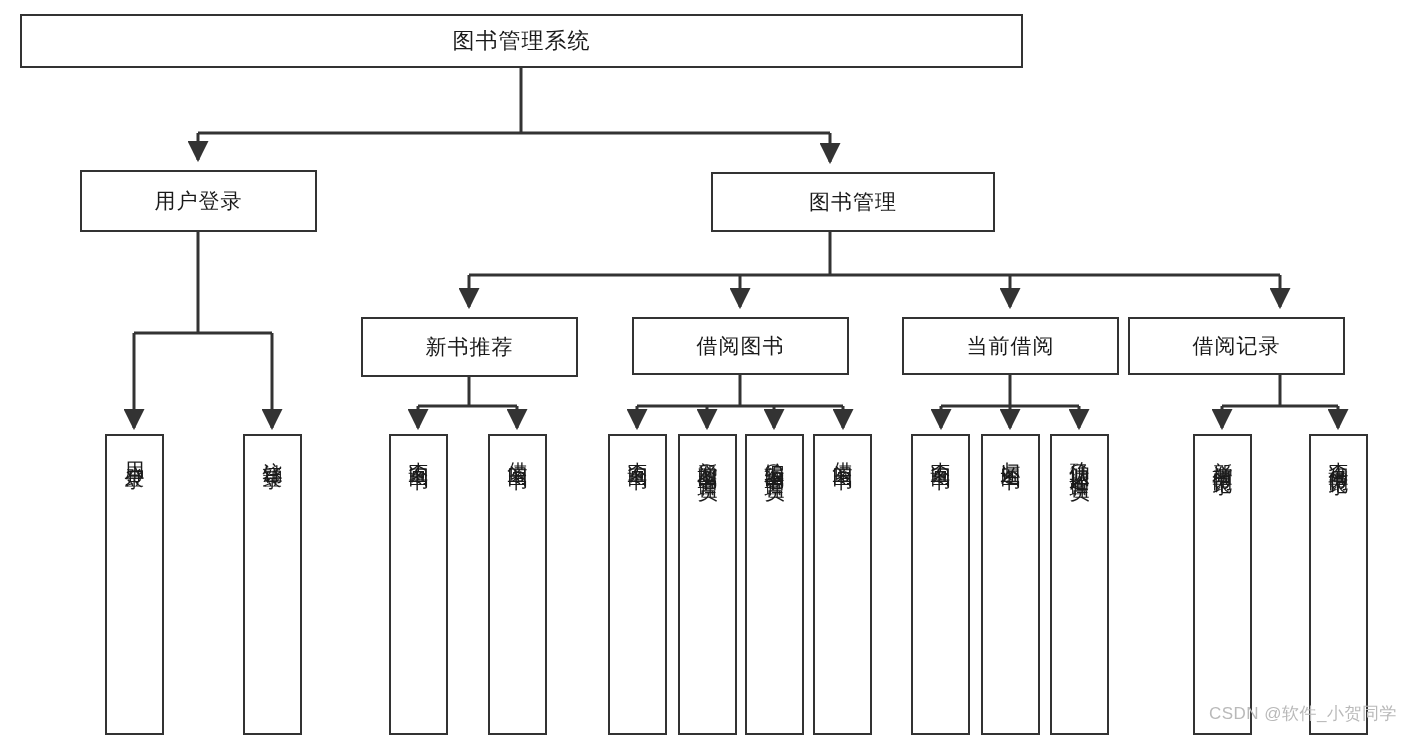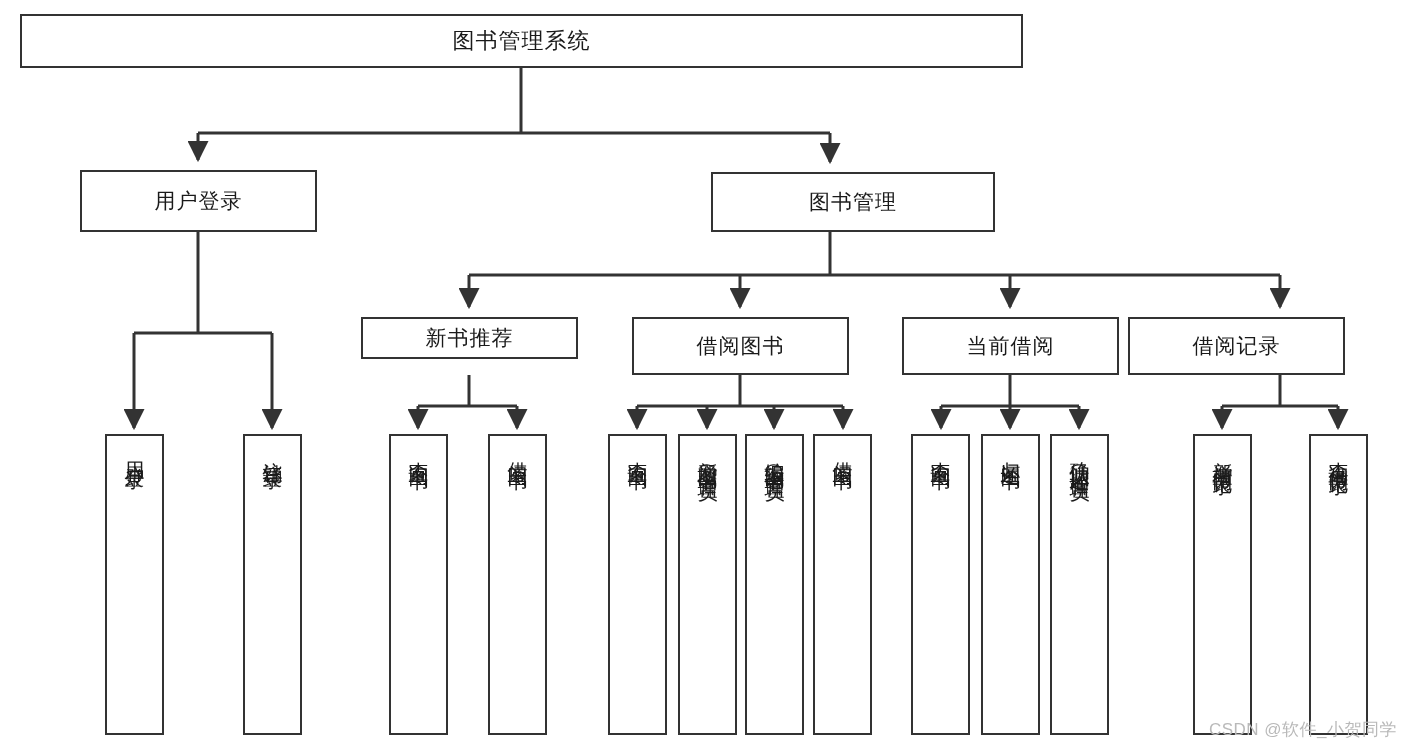--- a/index.html
+++ b/index.html
@@ -51,21 +51,21 @@
     writing-mode: vertical-rl;
     text-orientation: upright;
     letter-spacing: 3px;
     line-height: 1.05;
     white-space: nowrap;
     display: block;
   }
   .watermark {
     position: absolute;
     right: 8px;
-    bottom: 6px;
+    bottom: 22px;
     font-size: 17px;
     color: #b9b9b9;
     letter-spacing: 0.5px;
     white-space: nowrap;
     user-select: none;
   }
 </style>
 </head>
 <body>
 
@@ -125,21 +125,21 @@
     <span>图书管理系统</span>
   </div>
 
   <div class="node horiz" style="left:80px; top:170px; width:237px; height:62px;">
     <span>用户登录</span>
   </div>
   <div class="node horiz" style="left:711px; top:172px; width:284px; height:60px;">
     <span>图书管理</span>
   </div>
 
-  <div class="node horiz" style="left:361px; top:317px; width:217px; height:42px;">
+  <div class="node horiz" style="left:361px; top:317px; width:217px; height:60px;">
     <span>新书推荐</span>
   </div>
   <div class="node horiz" style="left:632px; top:317px; width:217px; height:58px;">
     <span>借阅图书</span>
   </div>
   <div class="node horiz" style="left:902px; top:317px; width:217px; height:58px;justify-content:center;">
     <span>当前借阅</span>
   </div>
   <div class="node horiz" style="left:1128px; top:317px; width:217px; height:58px;">
     <span>借阅记录</span>

